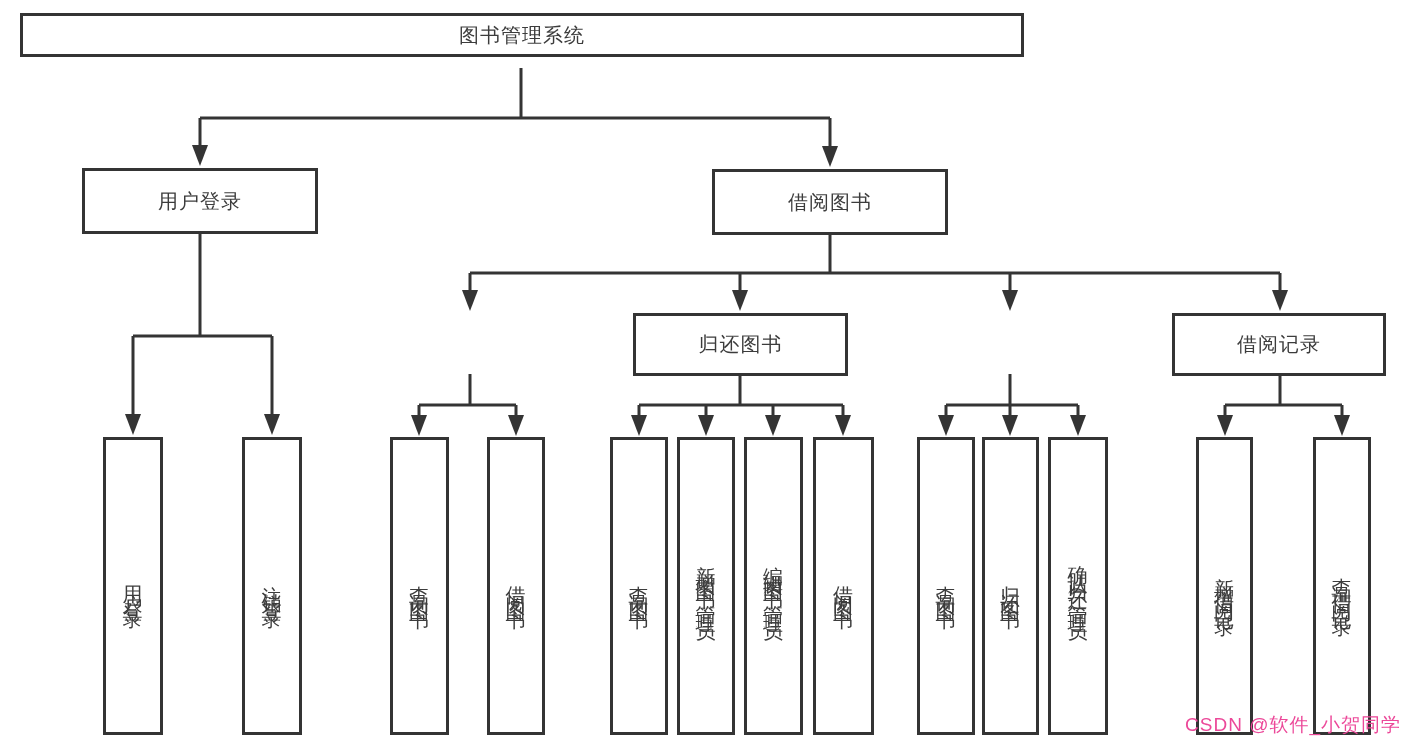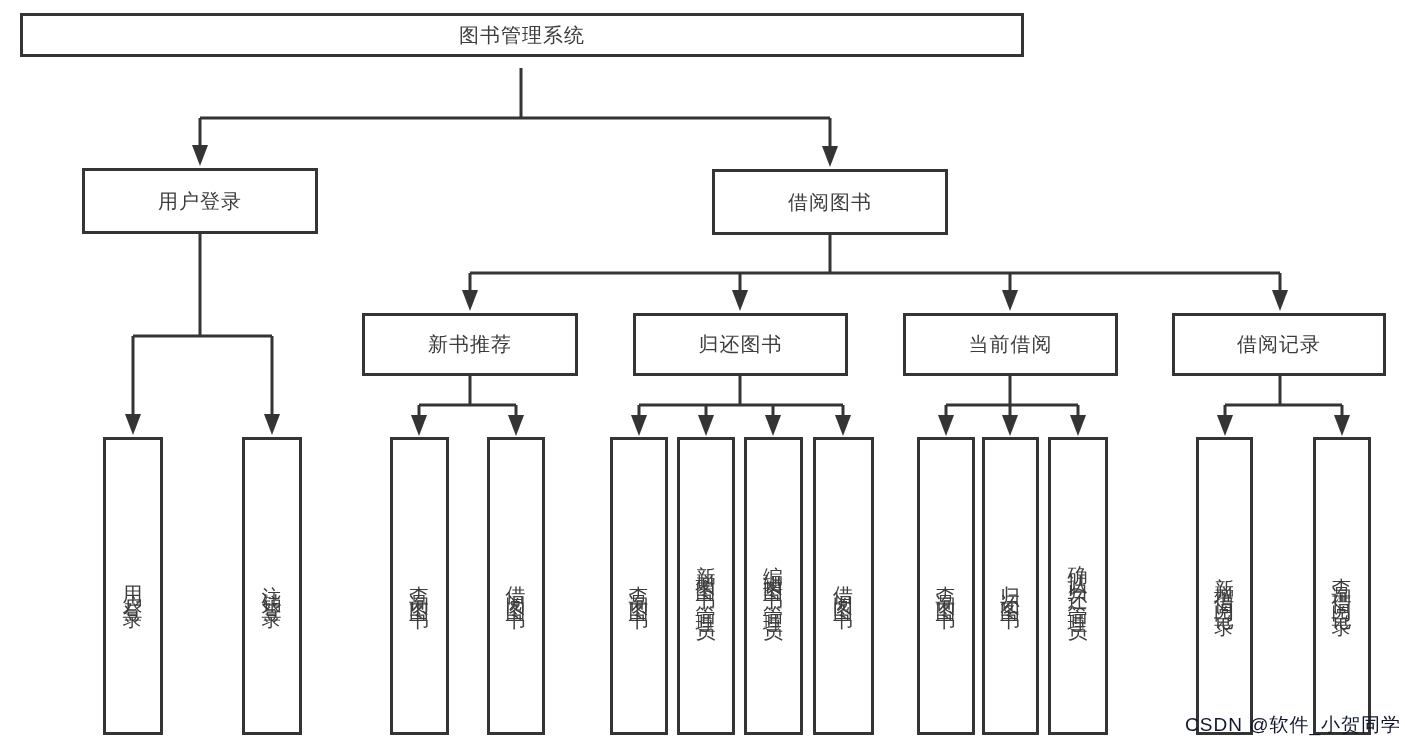--- a/index.html
+++ b/index.html
@@ -27,21 +27,21 @@
     text-orientation:mixed;
     font-size:20px;
     line-height:1;
     letter-spacing:8px;
     color:#3c3c3c;
   }
   .watermark{
     position:absolute;
     top:712px;right:4px;
     font-size:19px;
-    color:#0f172a;
+    color:#ec4899;
     z-index:2;
     white-space:nowrap;
     letter-spacing:1px;
   }
 </style>
 </head>
 <body>
 
 <div class="canvas">
 
@@ -82,28 +82,22 @@
     <span>图书管理系统</span>
   </div>
 
   <div class="node hbox" style="left:82px;top:168px;width:236px;height:66px;">
     <span>用户登录</span>
   </div>
   <div class="node hbox" style="left:712px;top:169px;width:236px;height:66px;">
     <span>借阅图书</span>
   </div>
 
-  <div class="node hbox" style="left:362px;top:313px;width:216px;height:63px;">
-    <span>新书推荐</span>
-  </div>
   <div class="node hbox" style="left:633px;top:313px;width:215px;height:63px;">
     <span>归还图书</span>
-  </div>
-  <div class="node hbox" style="left:903px;top:313px;width:215px;height:63px;">
-    <span>当前借阅</span>
   </div>
   <div class="node hbox" style="left:1172px;top:313px;width:214px;height:63px;">
     <span>借阅记录</span>
   </div>
 
   <div class="node vbox" style="left:103px;width:60px;">
     <span class="vtext">用户登录</span>
   </div>
   <div class="node vbox" style="left:242px;width:60px;">
     <span class="vtext">注销登录</span>

